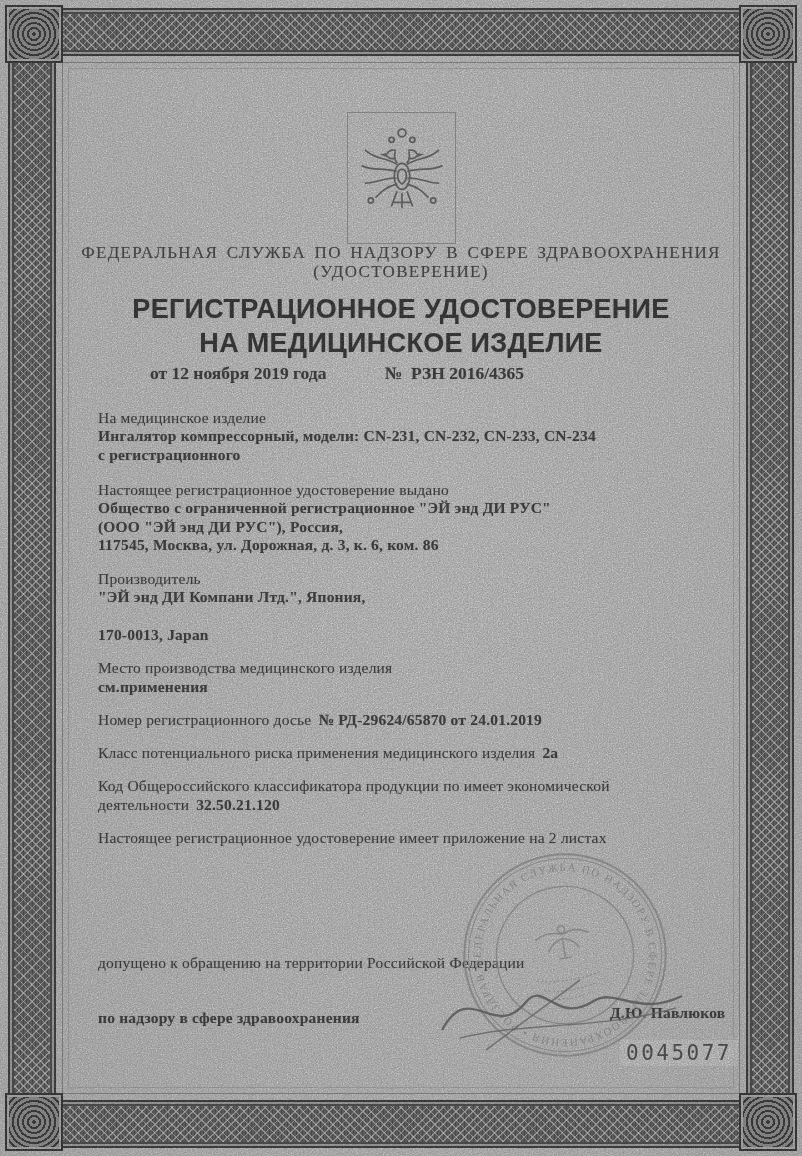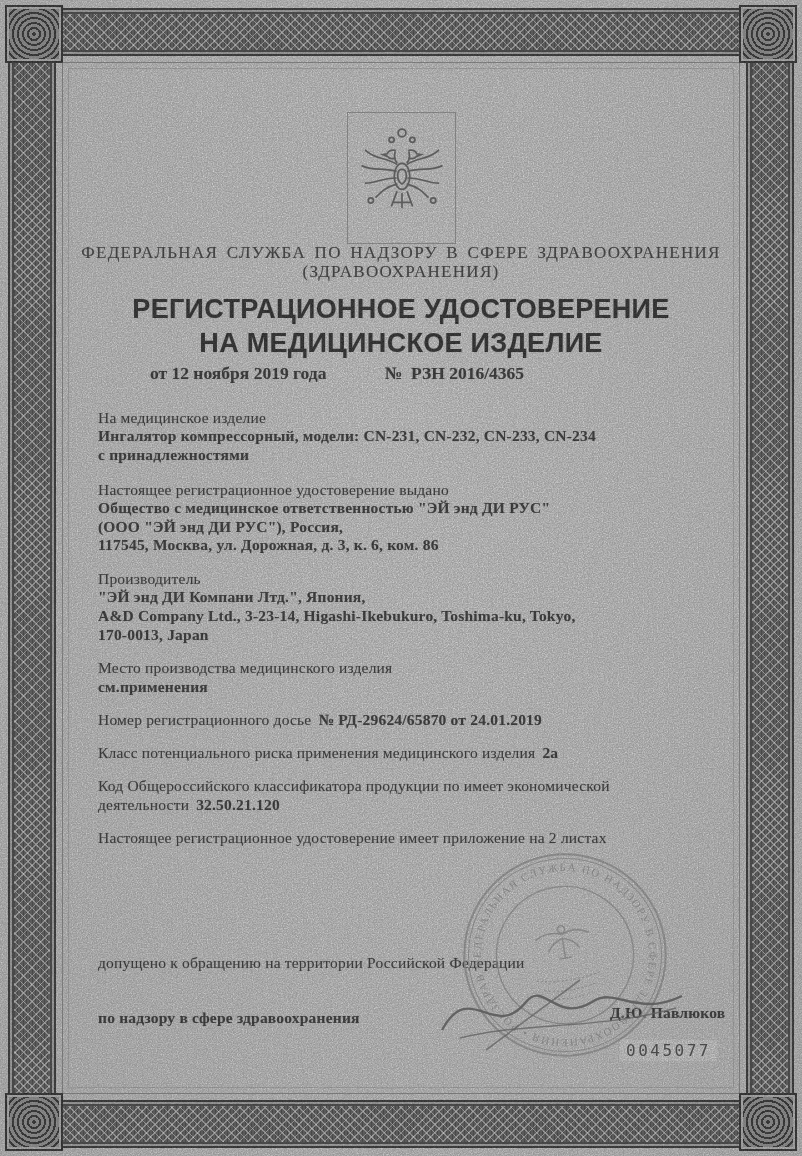--- a/index.html
+++ b/index.html
@@ -47,21 +47,21 @@
   .auth { font-size:17px; letter-spacing:1.3px; word-spacing:3px; color:#303030; }
   .title { font-family:"Liberation Sans", sans-serif; font-weight:700; font-size:27px; letter-spacing:.3px; color:#1c1c1c; }
   .dateline { position:absolute; left:150px; top:363px; font-weight:700; font-size:17.5px; white-space:nowrap; }
   .dateline .num { margin-left:54px; white-space:pre; }
   .val { margin-left:7px; }
 
   .stamp { position:absolute; left:456px; top:846px; z-index:3; opacity:.78; transform:rotate(-9deg); }
   .signature-svg { position:absolute; left:430px; top:972px; z-index:4; }
   .serial {
     position:absolute; left:620px; top:1040px; z-index:5;
-    font-family:"DejaVu Sans Mono", monospace; font-size:16px; letter-spacing:2.5px;
+    font-family:"DejaVu Sans Mono", monospace; font-size:21px; letter-spacing:2.5px;
     color:#3d3d3d; background:rgba(232,232,232,.55); padding:1px 6px;
   }
   .noise { position:absolute; left:0; top:0; z-index:9; pointer-events:none; opacity:.5; }
 </style>
 </head>
 <body>
 
 <div class="page">
 
   <div class="frame top"></div>
@@ -100,42 +100,41 @@
           <ellipse cx="60" cy="64" rx="9" ry="15"></ellipse>
           <path d="M60 56 q5 0 5 7 q0 7 -5 10 q-5 -3 -5 -10 q0 -7 5 -7"></path>
           <path d="M54 82 l-6 16 M60 84 v16 M66 82 l6 16 M50 94 h20"></path>
           <circle cx="24" cy="92" r="3"></circle>
             <circle cx="96" cy="92" r="3"></circle>
         </g>
       </svg>
     </div>
 
     <div class="t c auth" style="top:243px">ФЕДЕРАЛЬНАЯ СЛУЖБА ПО НАДЗОРУ В СФЕРЕ ЗДРАВООХРАНЕНИЯ</div>
-    <div class="t c auth" style="top:262px">(ЗДРАВООХРАНЕНИЯ)</div>
+    <div class="t c auth" style="top:262px">(УДОСТОВЕРЕНИЕ)</div>
 
     <div class="t c title" style="top:294px">РЕГИСТРАЦИОННОЕ УДОСТОВЕРЕНИЕ</div>
     <div class="t c title" style="top:328px">НА МЕДИЦИНСКОЕ ИЗДЕЛИЕ</div>
 
     <div class="dateline">
       <span>от 12 ноября 2019 года</span>
       <span class="num">№  РЗН 2016/4365</span>
     </div>
 
     <div class="t" style="top:409px">На медицинское изделие</div>
     <div class="t b" style="top:427px">Ингалятор компрессорный, модели: CN-231, CN-232, CN-233, CN-234</div>
-    <div class="t b" style="top:446px">с принадлежностями</div>
+    <div class="t b" style="top:446px">с регистрационного</div>
 
     <div class="t" style="top:481px">Настоящее регистрационное удостоверение выдано</div>
-    <div class="t b" style="top:499px">Общество с медицинское ответственностью "ЭЙ энд ДИ РУС"</div>
+    <div class="t b" style="top:499px">Общество с ограниченной регистрационное "ЭЙ энд ДИ РУС"</div>
     <div class="t b" style="top:518px">(ООО "ЭЙ энд ДИ РУС"), Россия,</div>
     <div class="t b" style="top:536px">117545, Москва, ул. Дорожная, д. 3, к. 6, ком. 86</div>
 
     <div class="t" style="top:570px">Производитель</div>
     <div class="t b" style="top:588px">"ЭЙ энд ДИ Компани Лтд.", Япония,</div>
-    <div class="t b" style="top:607px">A&amp;D Company Ltd., 3-23-14, Higashi-Ikebukuro, Toshima-ku, Tokyo,</div>
     <div class="t b" style="top:626px">170-0013, Japan</div>
 
     <div class="t" style="top:659px">Место производства медицинского изделия</div>
     <div class="t b" style="top:678px">см.применения</div>
 
     <div class="t" style="top:711px">
       <span>Номер регистрационного досье</span><span class="b val">№ РД-29624/65870 от 24.01.2019</span>
     </div>
 
     <div class="t" style="top:744px">

